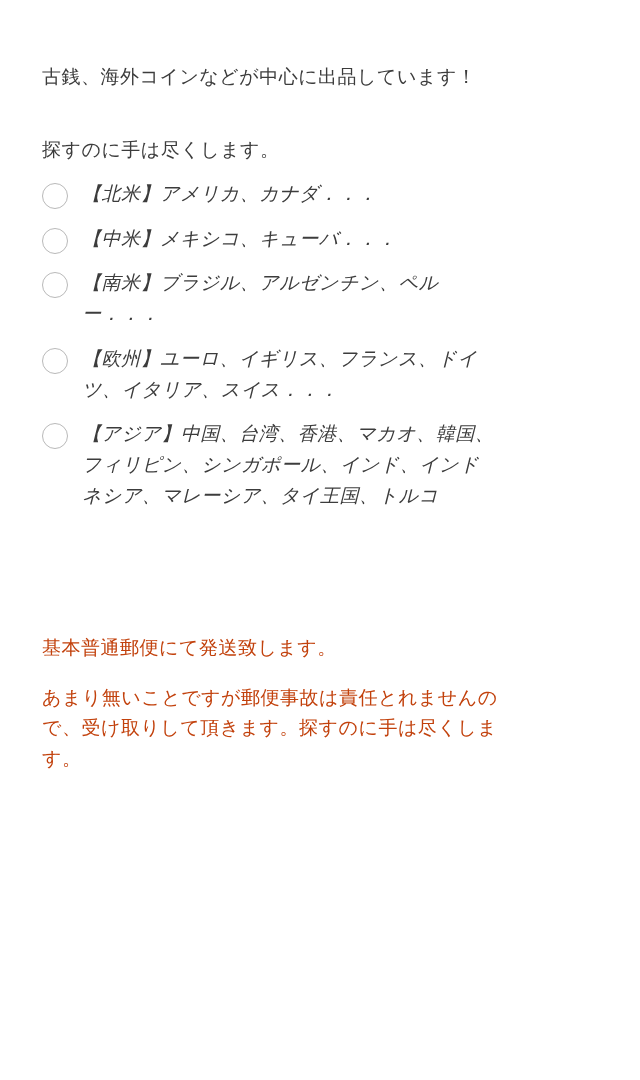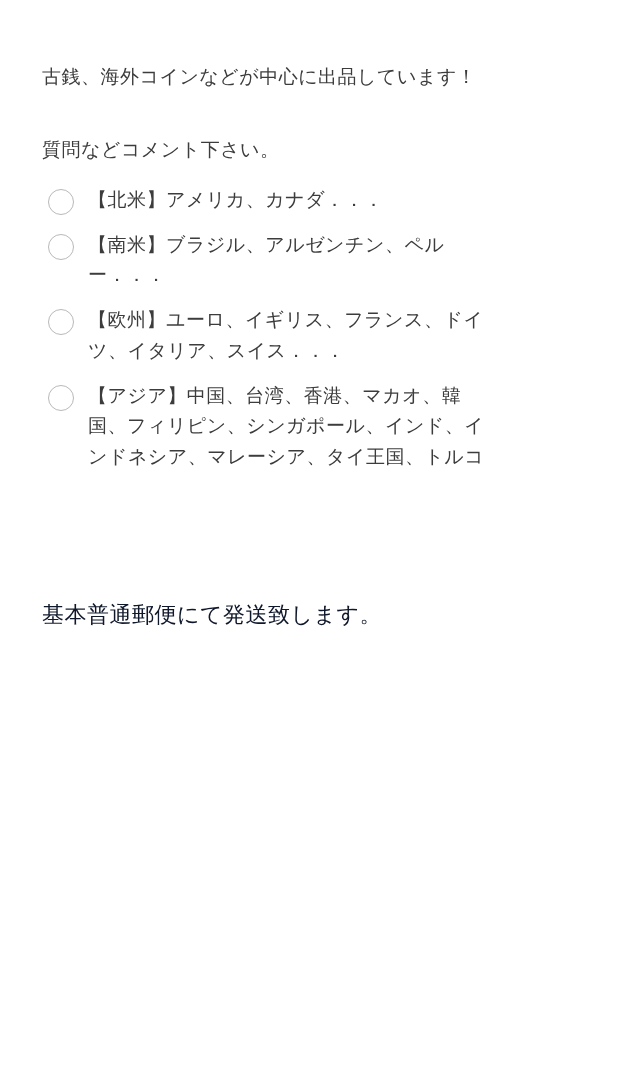--- a/index.html
+++ b/index.html
@@ -24,23 +24,24 @@
     font-size: 19px;
     line-height: 1.55;
     color: #3c3c3c;
     letter-spacing: 0.5px;
     margin: 0;
   }
   .gap-lg { height: 44px; }
   .gap-sm { height: 14px; }
 
   .list {
-    margin: 6px;
+    margin: 0;
     padding: 0;
     list-style: none;
+    font-style: italic;
   }
   .list-item {
     display: flex;
     align-items: flex-start;
     margin-bottom: 14px;
   }
   .bullet {
     flex: 0 0 auto;
     width: 26px;
     height: 26px;
@@ -53,46 +54,50 @@
   }
   .item-text {
     font-size: 19px;
     line-height: 1.62;
     color: #3c3c3c;
     letter-spacing: 0.5px;
     flex: 1 1 auto;
     padding-right: 6px;
   }
   .block-text {
-    font-size: 22px;
+    font-size: 19px;
     line-height: 1.62;
-    color: #0f172a;
+    color: #c2410c;
     letter-spacing: 0.5px;
   }
   .tail-para {
     margin-top: 0;
   }
 </style>
 </head>
 <body>
 
 <div class="page">
 
   <p class="para">古銭、海外コインなどが中心に出品しています！</p>
 
   <div class="gap-lg"></div>
 
-  <p class="para">質問などコメント下さい。</p>
+  <p class="para">探すのに手は尽くします。</p>
 
   <div class="gap-sm"></div>
 
   <ul class="list">
     <li class="list-item">
       <span class="bullet"></span>
       <span class="item-text">【北米】アメリカ、カナダ．．．</span>
+    </li>
+    <li class="list-item">
+      <span class="bullet"></span>
+      <span class="item-text">【中米】メキシコ、キューバ．．．</span>
     </li>
     <li class="list-item">
       <span class="bullet"></span>
       <span class="item-text">【南米】ブラジル、アルゼンチン、ペルー．．．</span>
     </li>
     <li class="list-item">
       <span class="bullet"></span>
       <span class="item-text">【欧州】ユーロ、イギリス、フランス、ドイツ、イタリア、スイス．．．</span>
     </li>
     <li class="list-item">
@@ -100,14 +105,15 @@
       <span class="item-text">【アジア】中国、台湾、香港、マカオ、韓国、フィリピン、シンガポール、インド、インドネシア、マレーシア、タイ王国、トルコ</span>
     </li>
   </ul>
 
   <div class="gap-lg"></div>
 
 
   <div class="gap-lg"></div>
 
   <p class="block-text">基本普通郵便にて発送致します。</p>
+  <p class="block-text tail-para">あまり無いことですが郵便事故は責任とれませんので、受け取りして頂きます。探すのに手は尽くします。</p>
 
 </div>
 
 </body></html>

